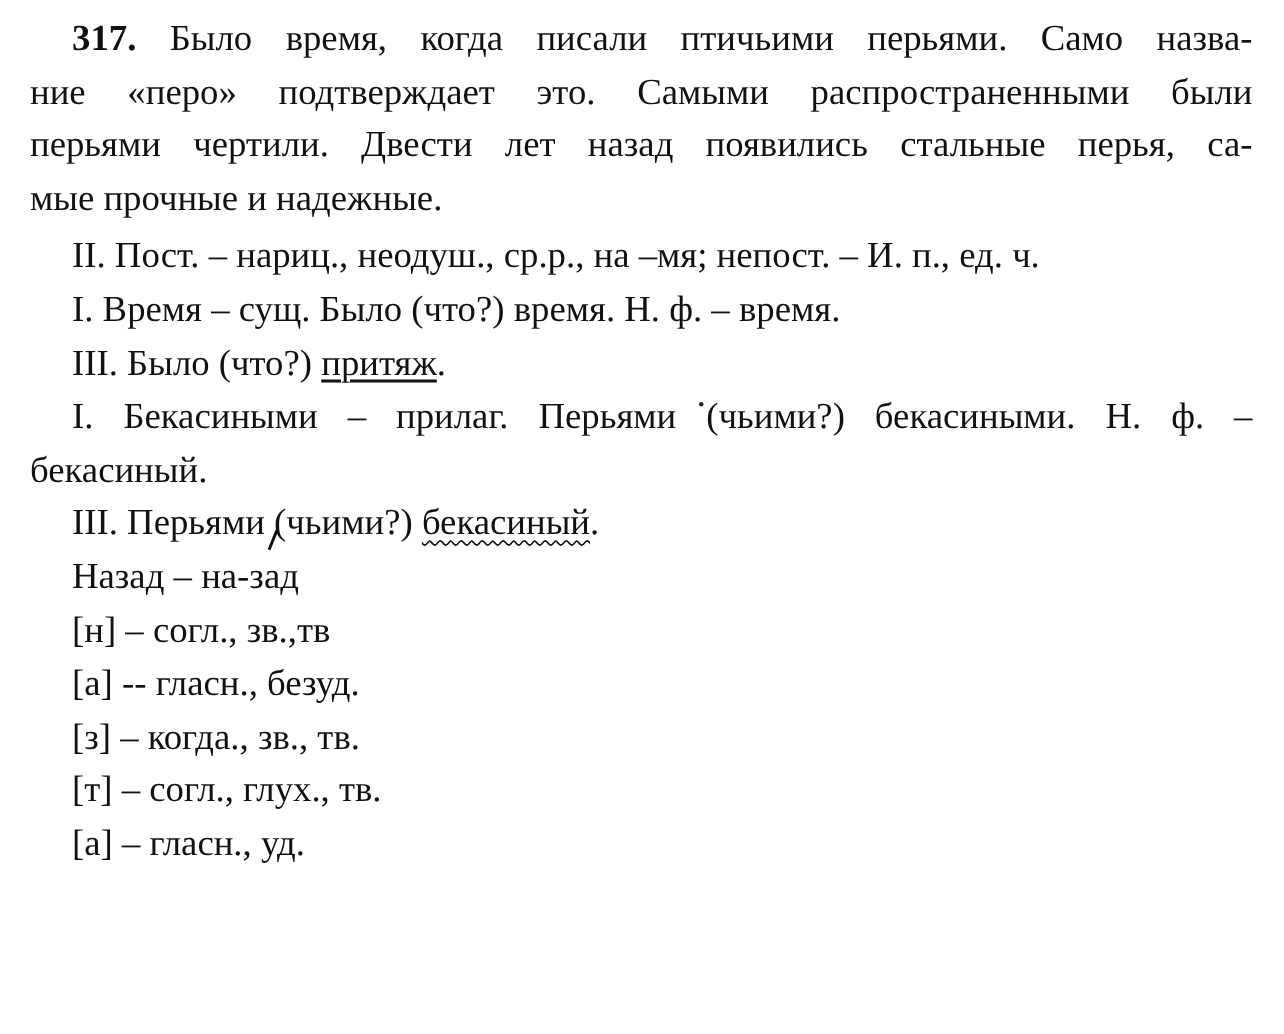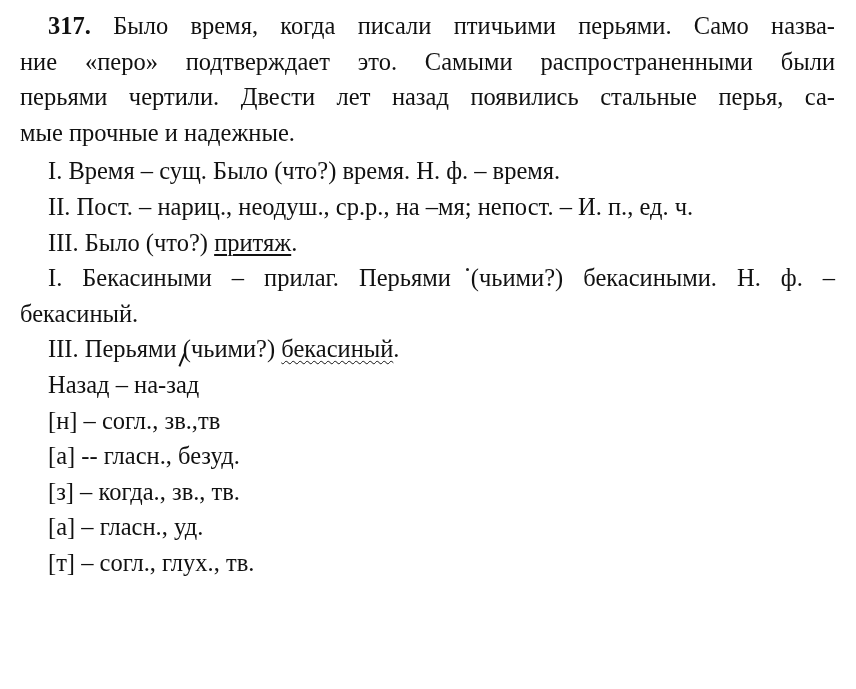--- a/index.html
+++ b/index.html
@@ -80,40 +80,40 @@
     <div class="line justify indent">
       <span class="ex-num">317.</span>
       <span>Было время, когда писали птичьими перьями. Само назва-</span>
     </div>
     <div class="line justify">ние «перо» подтверждает это. Самыми распространенными были</div>
     <div class="line justify">перьями чертили. Двести лет назад появились стальные перья, са-</div>
     <div class="line">мые прочные и надежные.</div>
   </div>
 
   <div class="gap-top">
+    <div class="line indent">II. Пост. – нариц., неодуш., ср.р., на –мя; непост. – И. п., ед. ч.</div>
     <div class="line indent">I. Время – сущ. Было (что?) время. Н. ф. – время.</div>
-    <div class="line indent">II. Пост. – нариц., неодуш., ср.р., на –мя; непост. – И. п., ед. ч.</div>
     <div class="line indent">
       <span>III. Было (что?) </span><span class="u-straight">притяж</span><span>.</span>
     </div>
   </div>
 
   <div>
     <div class="line indent justify">I. Бекасиными – прилаг. Перьями (чьими?) бекасиными. Н. ф. –</div>
     <div class="line">бекасиный.</div>
     <div class="line indent">
       <span>III. Перьями (чьими?) </span><span class="u-wavy">бекасиный</span><span>.</span>
     </div>
   </div>
 
   <div>
     <div class="line indent">
       <span>Назад – на-з</span><span class="accent-wrap"><span class="accent-mark"></span><span>а</span></span><span>д</span>
     </div>
     <div class="line indent">[н] – согл., зв.,тв</div>
     <div class="line indent">[а] -- гласн., безуд.</div>
     <div class="line indent">[з] – когда., зв., тв.</div>
+    <div class="line indent">[т] – согл., глух., тв.</div>
     <div class="line indent">[а] – гласн., уд.</div>
-    <div class="line indent">[т] – согл., глух., тв.</div>
   </div>
 </div>
 
 <span class="speck" style="left:466px; top:268px;"></span>
 
 </body></html>

